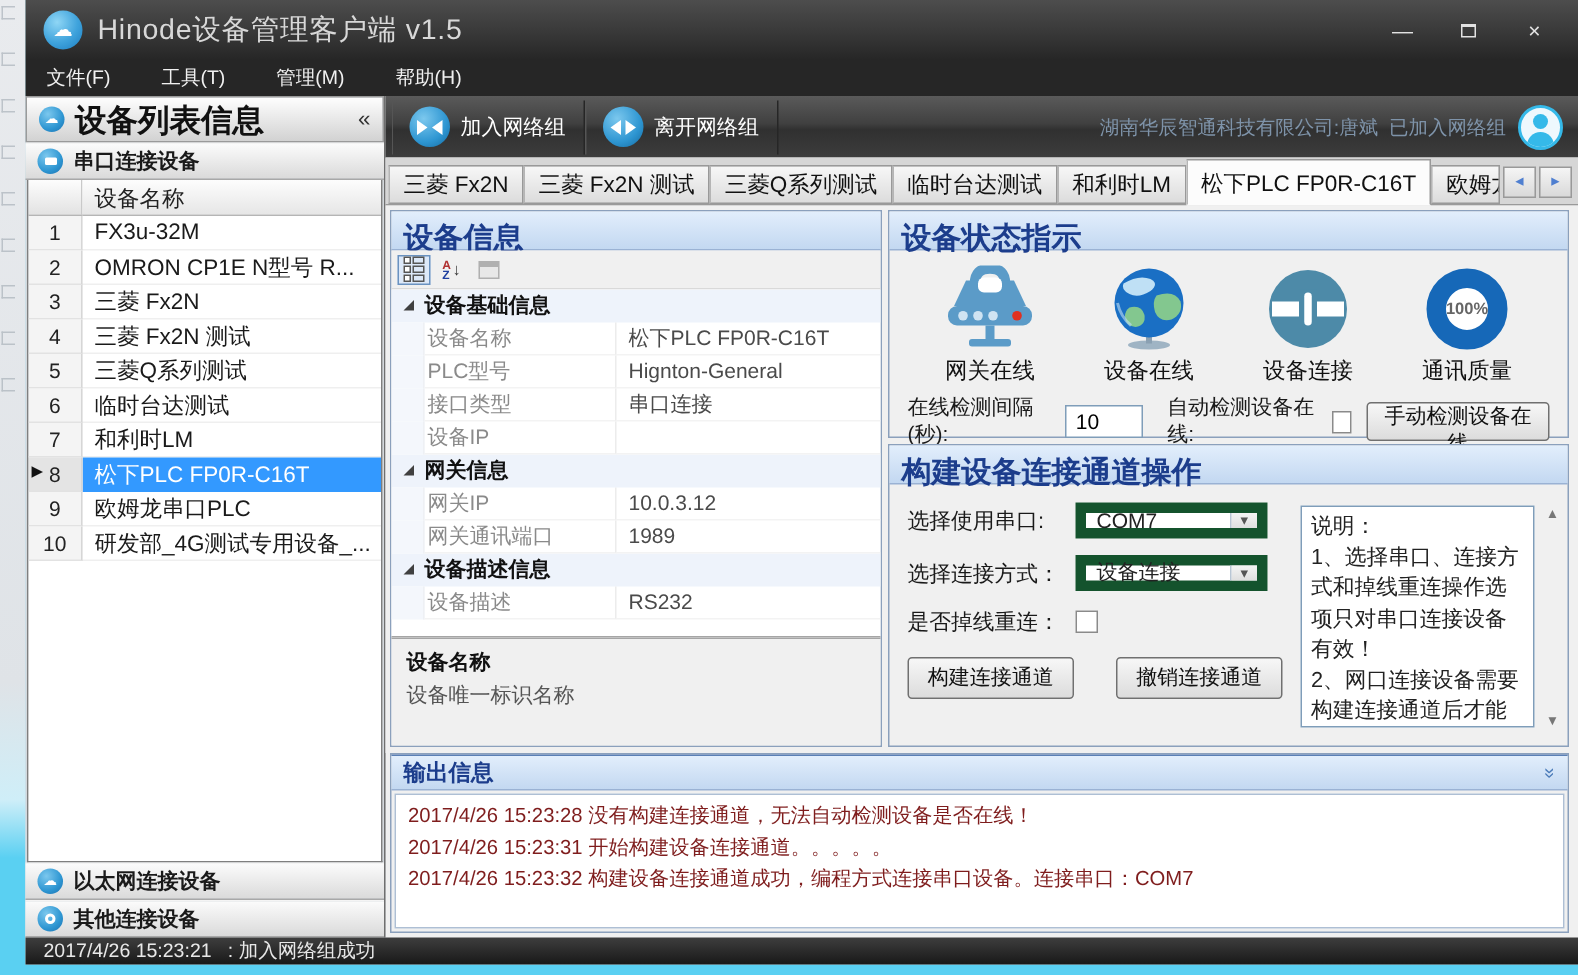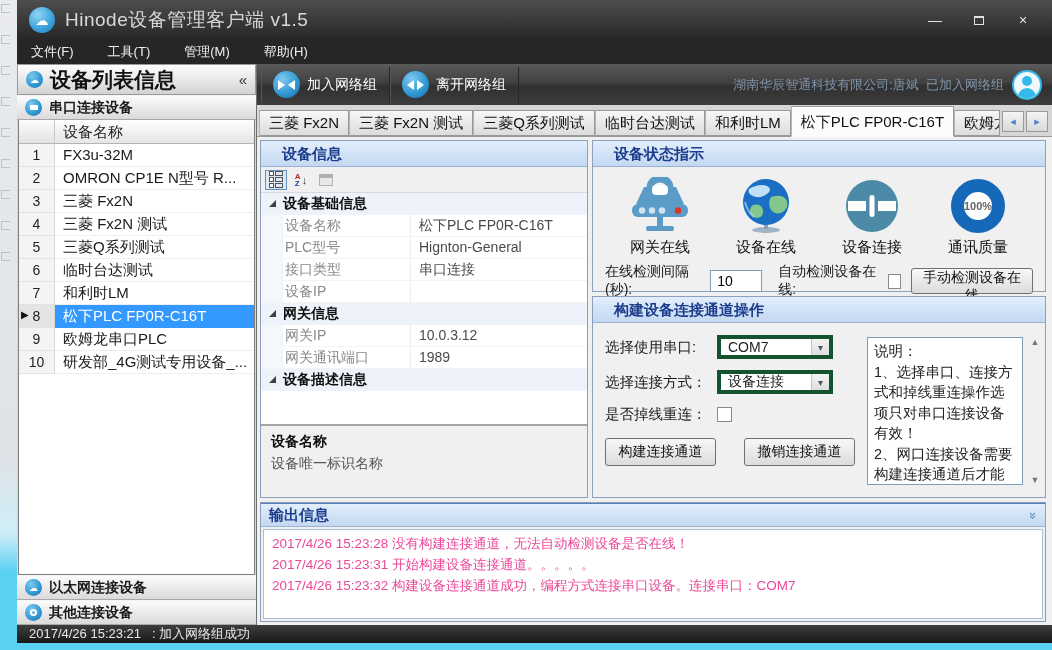--- a/index.html
+++ b/index.html
@@ -92,21 +92,21 @@
   .tab.active { height:31px; padding-top:6px; background:#fcfcfc; border-bottom:1px solid #fcfcfc; margin-bottom:-1px; font-size:15px; }
   .tab.clipped { width:50px; overflow:hidden; }
   .tab-arrows { margin-left:2px; display:flex; gap:2px; padding-bottom:4px; }
   .tab-arrow { width:22px; height:21px; background:linear-gradient(180deg,#f5f5f5,#d9d9d9); border:1px solid #999;
     color:#4f7fd0; font-size:11px; text-align:center; line-height:19px; }
 
   
   .workarea { flex:1; min-height:0; display:flex; gap:4px; padding:3px 6px 4px 3px; background:#f0f0f0; }
   .panel { border:1px solid #8ba0bc; background:#f0f0f0; display:flex; flex-direction:column; min-height:0; }
   .panel-header { height:26px; flex:0 0 26px; background:linear-gradient(180deg,#e2eefc 0%,#c3d8f1 100%);
-    border-bottom:1px solid #9ab2d4; color:#1c3d8c; font-weight:bold; font-size:15px; padding:4px 21px 0; }
+    border-bottom:1px solid #9ab2d4; color:#1c3d8c; font-weight:bold; font-size:20px; padding:4px 8px 0; }
 
   
   .p-device-info { width:328px; flex:0 0 328px; }
   .pg-toolbar { height:26px; flex:0 0 26px; background:#f0f0f0; border-bottom:1px solid #d9d9d9; display:flex; align-items:center; gap:3px; padding:0 4px; }
   .pg-btn { width:22px; height:20px; display:flex; align-items:center; justify-content:center; }
   .pg-btn.pressed { border:1px solid #6a92c0; background:#dce8f8; }
   .pgi-cat { display:grid; grid-template-columns:5px 8px; grid-auto-rows:5px; gap:1px; }
   .pgi-cat i { border:1px solid #555; } .pgi-cat i.w { background:#fff; }
   .pgi-az { display:flex; align-items:center; }
   .pgi-az .col { display:flex; flex-direction:column; font-size:8px; line-height:7px; font-weight:bold; }
@@ -137,39 +137,39 @@
   .detect-row { display:flex; align-items:center; padding:6px 12px 0; font-size:14px; color:#1a1a1a; gap:6px; }
   .detect-row input { width:52px; height:22px; border:1px solid #7f9db9; font-size:14px; padding-left:6px; font-family:inherit; }
   .chk { width:15px; height:15px; border:1px solid #8a8a8a; background:#fff; display:inline-block; }
   .btn { height:26px; padding:0 10px; border:1px solid #707070; border-radius:3px;
     background:linear-gradient(180deg,#f7f7f7,#dcdcdc); font-size:14px; color:#111; font-family:inherit; }
 
   .p-channel { flex:1; position:relative; }
   .ch-body { flex:1; position:relative; padding:12px 190px 10px 12px; }
   .ch-row { display:flex; align-items:center; margin-bottom:11px; font-size:14.5px; color:#1a1a1a; }
   .ch-row .lbl { width:112px; flex:0 0 112px; }
-  .dd { width:116px; height:24px; border:4px solid #14532d; background:#fff; display:flex; align-items:center; }
+  .dd { width:128px; height:24px; border:7px solid #14532d; background:#fff; display:flex; align-items:center; }
   .dd .val { flex:1; font-size:14px; color:#222; padding-left:7px; white-space:nowrap; overflow:hidden; }
   .dd .arrow { width:18px; height:100%; border-left:1px solid #b9c6d4; background:linear-gradient(180deg,#f4f4f4,#dfdfdf);
     color:#555; font-size:10px; display:flex; align-items:center; justify-content:center; }
   .ch-btn-row { display:flex; gap:28px; margin-top:14px; }
   .ch-btn-row .btn { height:28px; width:118px; }
   .note-box { position:absolute; right:22px; top:14px; bottom:12px; width:156px; border:1px solid #7f9db9; background:#fff;
     padding:3px 6px; font-size:14.5px; color:#222; line-height:1.42; overflow:hidden; }
   .scroll-lane { position:absolute; right:3px; top:14px; bottom:12px; width:14px; display:flex; flex-direction:column; justify-content:space-between; align-items:center; }
   .scroll-arrow { font-size:9px; color:#777; }
 
   
   .output-wrap { flex:0 0 120px; height:120px; margin:0 6px 3px 3px; border:1px solid #8ba0bc; display:flex; flex-direction:column; background:#f0f0f0; }
   .output-header { height:24px; flex:0 0 24px; background:linear-gradient(180deg,#e2eefc,#c3d8f1); border-top:1px solid #5a7fb5;
     border-bottom:1px solid #9ab2d4; display:flex; align-items:center; padding:0 8px; }
   .output-header .t { color:#1c3d8c; font-weight:bold; font-size:15px; }
   .output-header .chev { margin-left:auto; color:#4a7ab8; font-size:13px; transform:rotate(90deg); }
   .log-area { flex:1; background:#fff; border:1px solid #aebfd4; margin:2px; padding:3px 8px; overflow:hidden; }
-  .log-line { font-size:13.5px; color:#ec4899; line-height:21px; white-space:nowrap; }
+  .log-line { font-size:13.5px; color:#7f1d1d; line-height:21px; white-space:nowrap; }
 
   
   .statusbar { height:18px; flex:0 0 18px; background:linear-gradient(180deg,#3e3e3e,#181818);
     display:flex; align-items:center; padding-left:12px; }
   .statusbar .txt { color:#e8e8e8; font-size:13px; white-space:pre; }
 
   
   .icon-box svg { display:block; }
 </style>
 </head>
@@ -395,20 +395,25 @@
                 <div class="v">10.0.3.12</div>
               </div>
             <div class="pg-row">
                 <div class="ind"></div>
                 <div class="k">网关通讯端口</div>
                 <div class="v">1989</div>
               </div>
             <div class="pg-group">
                 <b class="pg-tri"></b>
                 <span>设备描述信息</span>
+              </div>
+            <div class="pg-row">
+                <div class="ind"></div>
+                <div class="k">设备描述</div>
+                <div class="v">RS232</div>
               </div>
           </div>
           <div class="pg-desc">
             <div class="t">设备名称</div>
             <div class="d">设备唯一标识名称</div>
           </div>
         </div>
 
         <div class="right-col">
 

